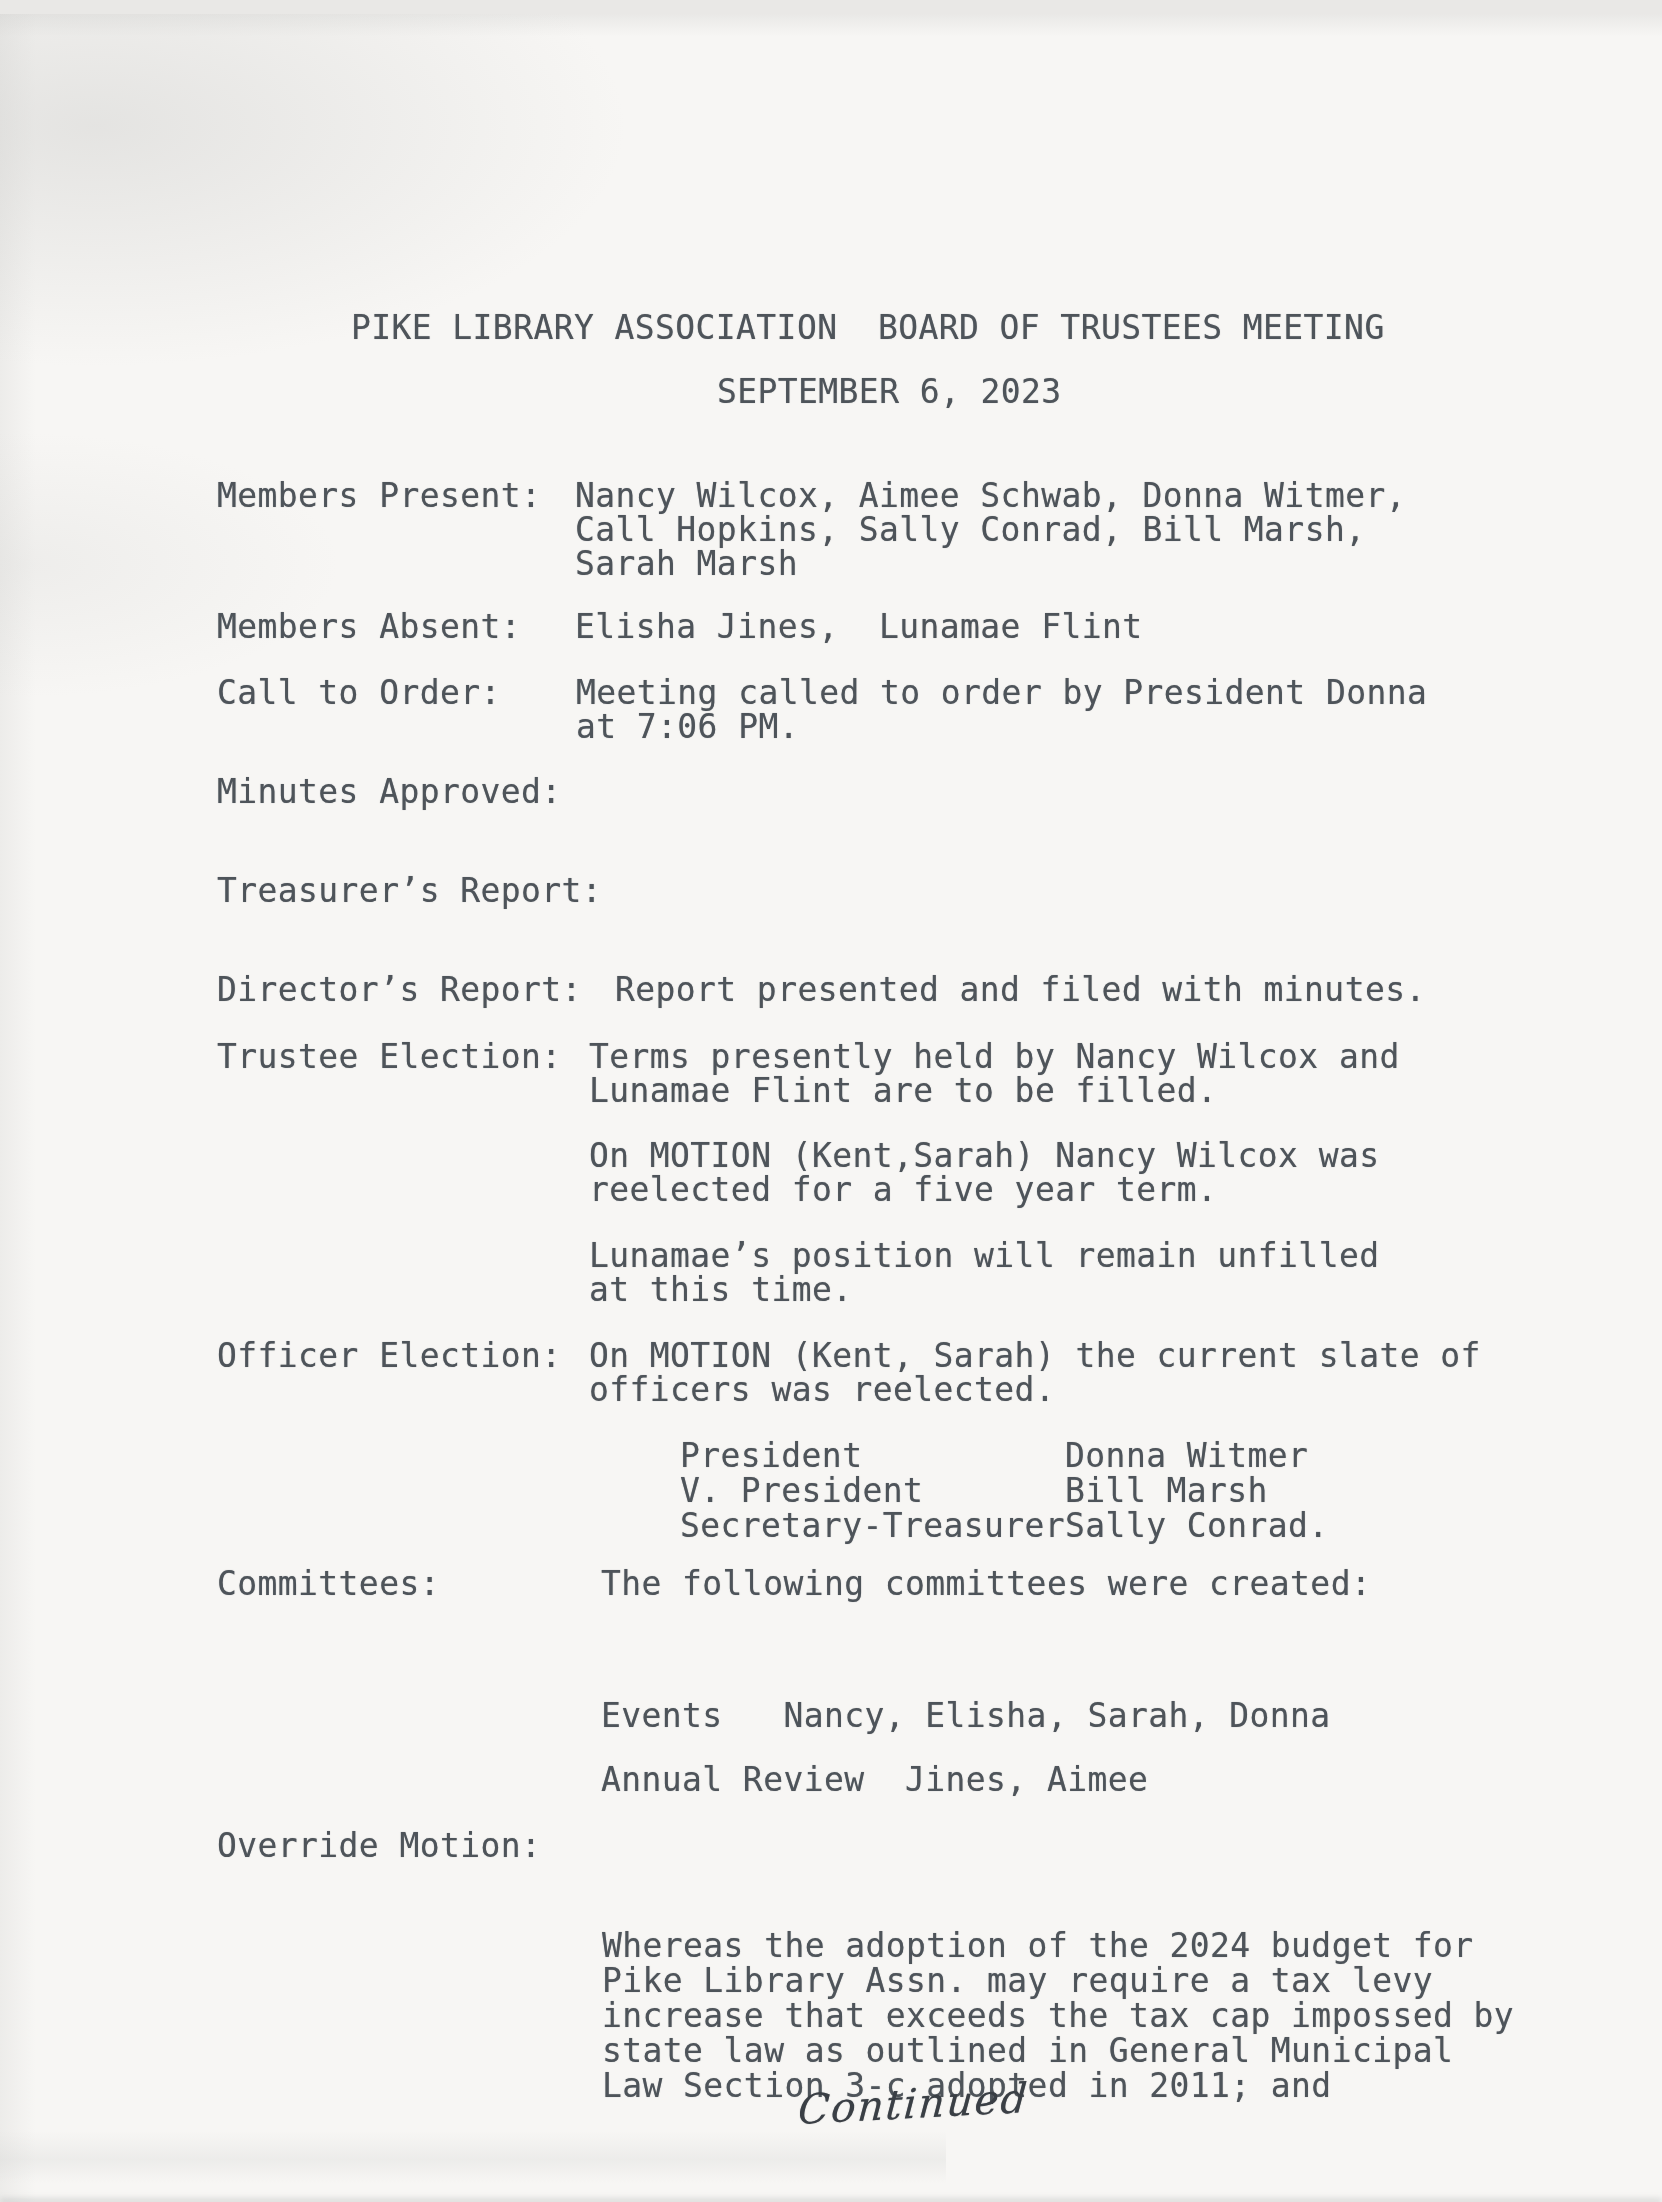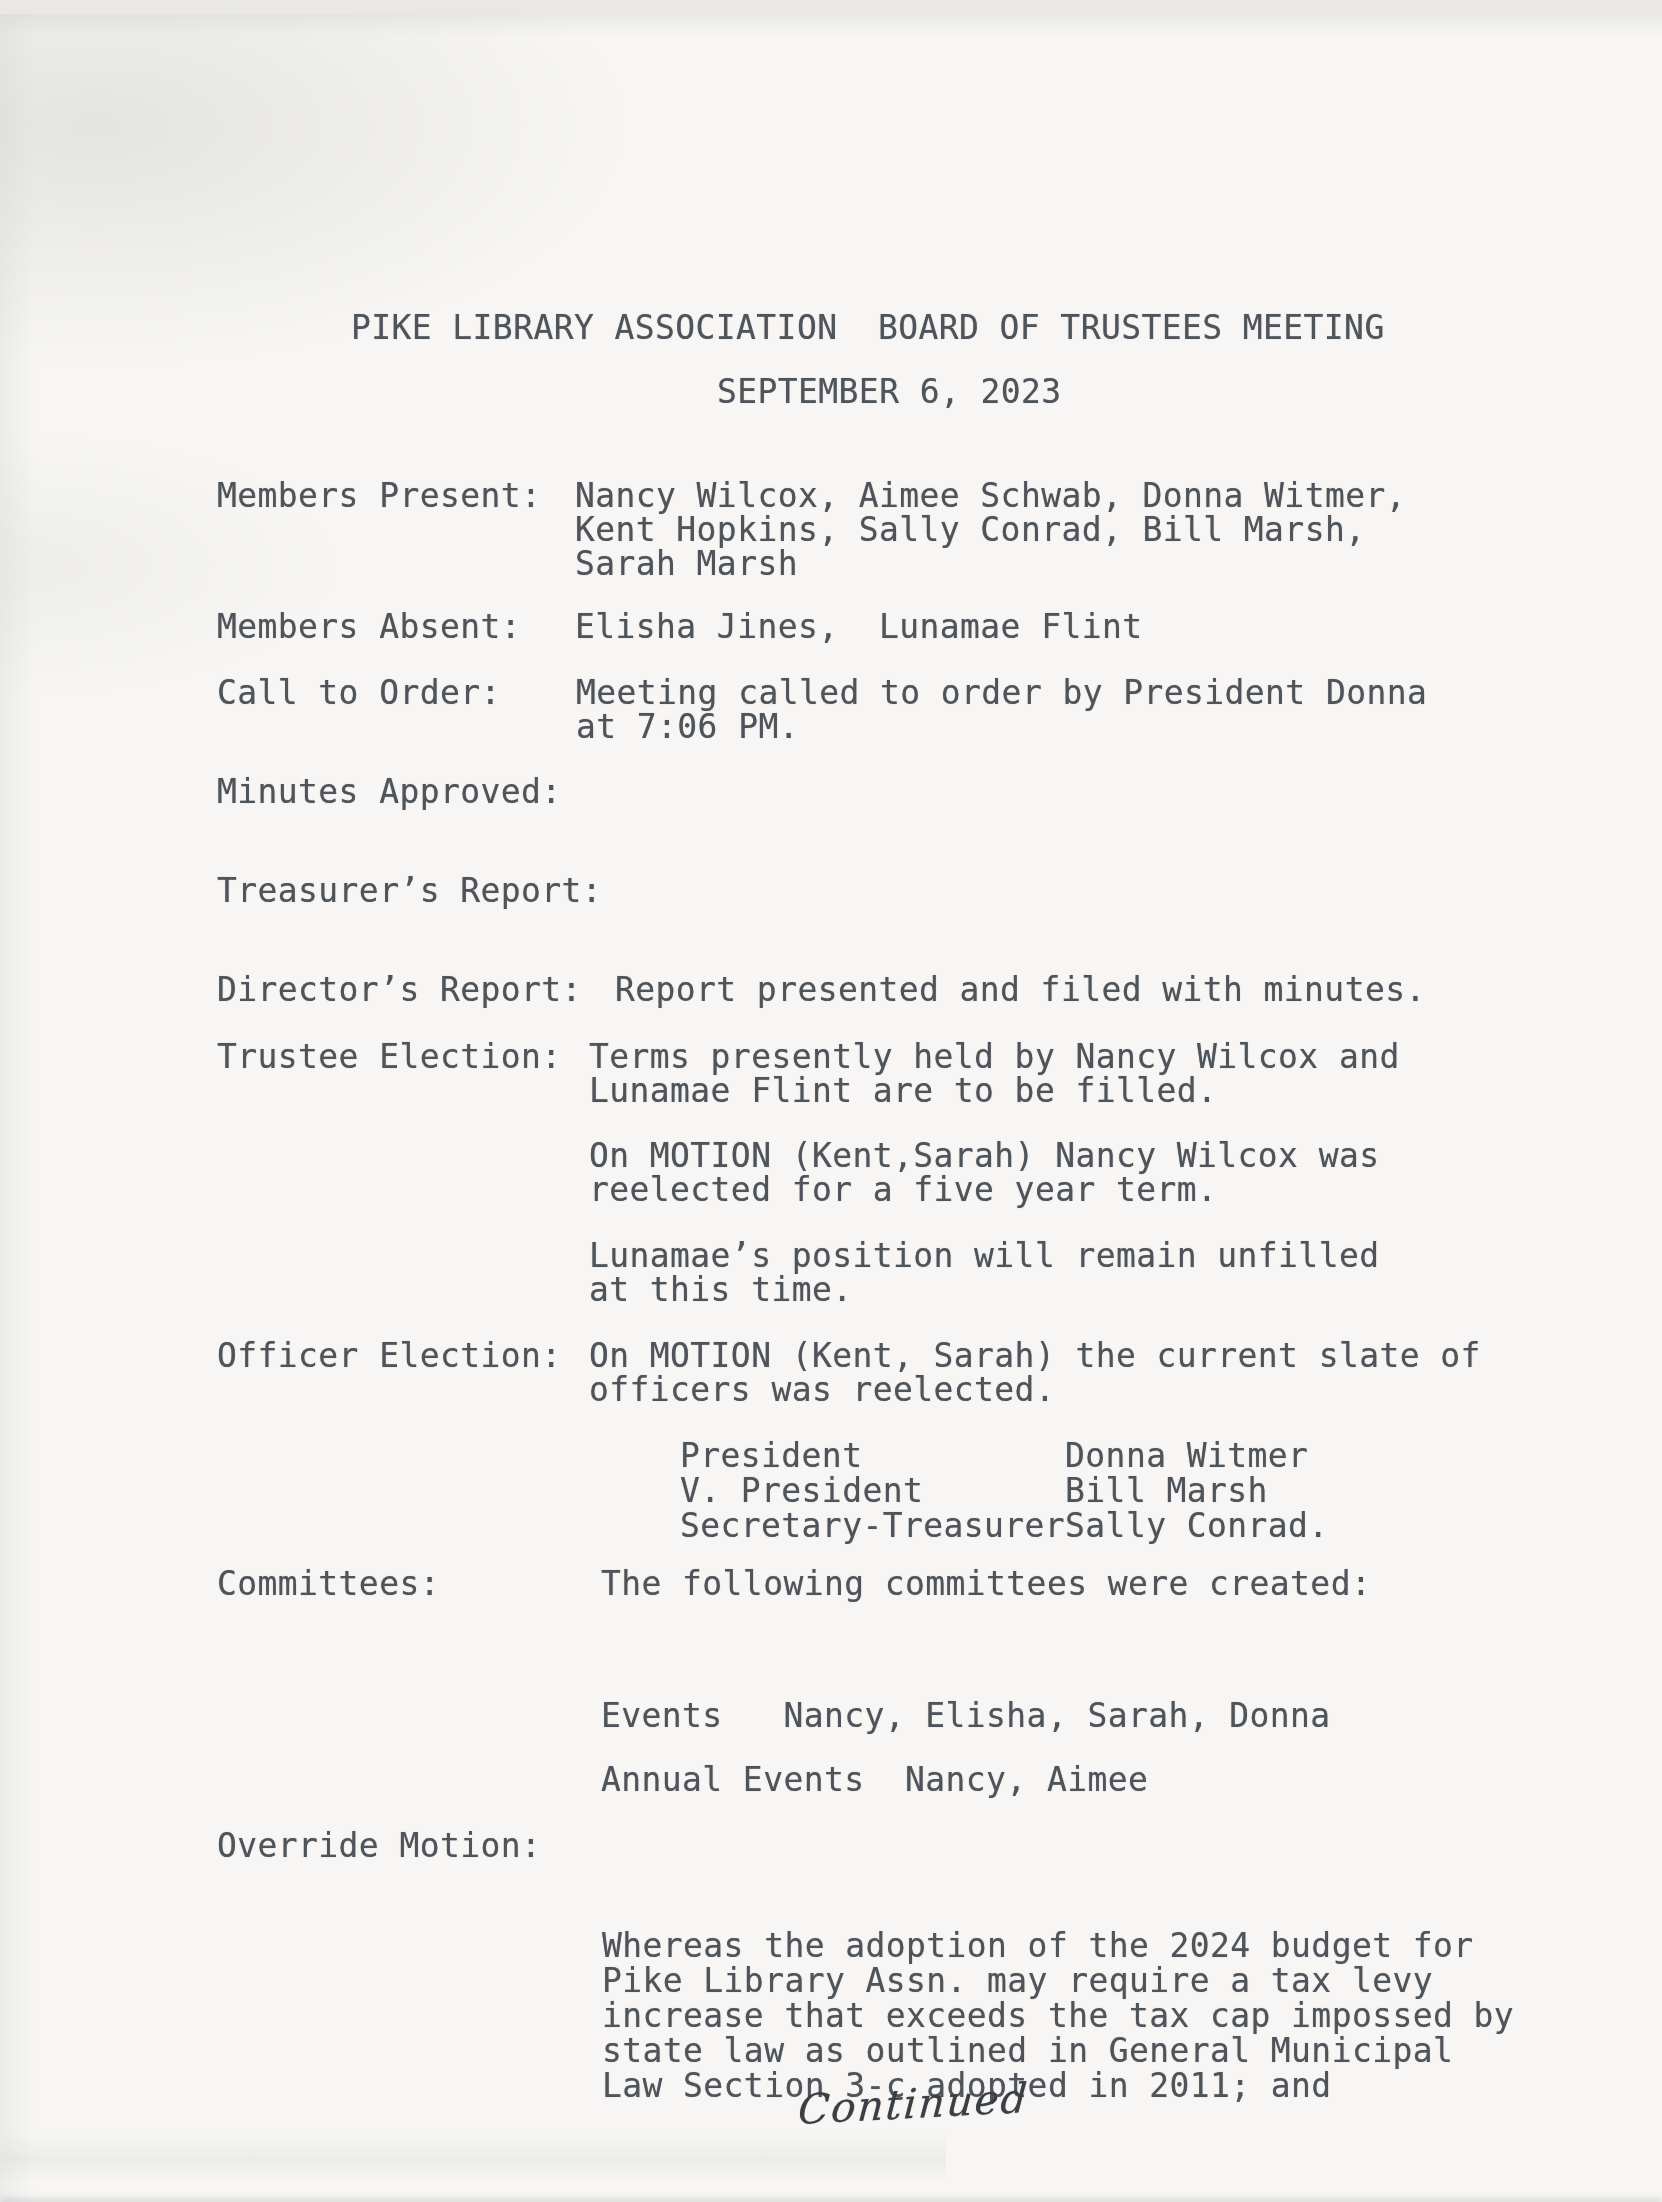--- a/index.html
+++ b/index.html
@@ -57,21 +57,21 @@
 </head>
 <body>
 
 <div class="page">
 
   <div class="txt title">PIKE LIBRARY ASSOCIATION  BOARD OF TRUSTEES MEETING</div>
   <div class="txt date">SEPTEMBER 6, 2023</div>
 
   <div class="txt label" style="top:465px">Members Present:</div>
   <div class="txt" style="left:575px;top:465px">Nancy Wilcox, Aimee Schwab, Donna Witmer,
-Kent Hopkins, Sally Conrad, Bill Marsh,
+Call Hopkins, Sally Conrad, Bill Marsh,
 Sarah Marsh</div>
 
   <div class="txt label" style="top:596px">Members Absent:</div>
   <div class="txt" style="left:575px;top:596px">Elisha Jines,  Lunamae Flint</div>
 
   <div class="txt label" style="top:662px">Call to Order:</div>
   <div class="txt" style="left:576px;top:662px">Meeting called to order by President Donna
 at 7:06 PM.</div>
 
   <div class="txt label" style="top:761px">Minutes Approved:</div>
@@ -92,21 +92,21 @@
   <div class="txt label" style="top:1325px">Officer Election:</div>
   <div class="txt" style="left:589px;top:1325px">On MOTION (Kent, Sarah) the current slate of
 officers was reelected.</div>
   <div class="txt officers" style="left:680px;top:1424px">President          Donna Witmer
 V. President       Bill Marsh
 Secretary-TreasurerSally Conrad.</div>
 
   <div class="txt label" style="top:1553px">Committees:</div>
   <div class="txt" style="left:601px;top:1553px">The following committees were created:</div>
   <div class="txt" style="left:601px;top:1685px">Events   Nancy, Elisha, Sarah, Donna</div>
-  <div class="txt" style="left:601px;top:1749px">Annual Events  Nancy, Aimee</div>
+  <div class="txt" style="left:601px;top:1749px">Annual Review  Jines, Aimee</div>
 
   <div class="txt label" style="top:1815px">Override Motion:</div>
   <div class="txt whereas" style="left:602px;top:1914px">Whereas the adoption of the 2024 budget for
 Pike Library Assn. may require a tax levy
 increase that exceeds the tax cap impossed by
 state law as outlined in General Municipal
 Law Section 3-c adopted in 2011; and</div>
 
   <div class="handwritten">Continued</div>
 

